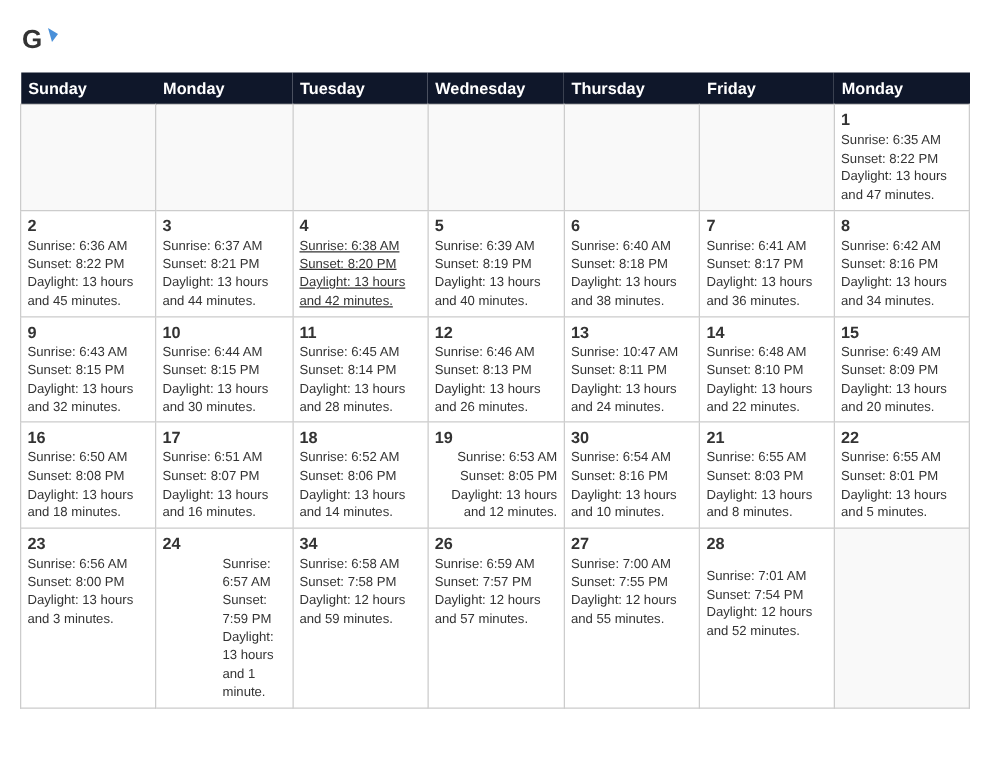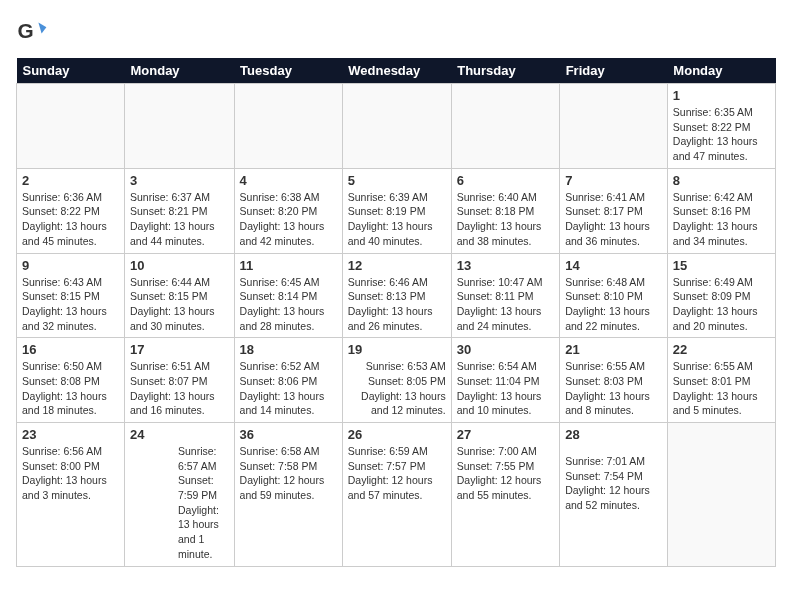--- a/index.html
+++ b/index.html
@@ -138,21 +138,21 @@
         </td>
         <td>
           <span class="day-num">3</span>
           <div class="day-info" style="white-space: pre-line;">Sunrise: 6:37 AM
 Sunset: 8:21 PM
 Daylight: 13 hours
 and 44 minutes.</div>
         </td>
         <td>
           <span class="day-num">4</span>
-          <div class="day-info" style="white-space: pre-line;">Sunrise: 6:38 AM
+          <div class="day-info" style="white-space: pre-line; text-decoration: underline;">Sunrise: 6:38 AM
 Sunset: 8:20 PM
 Daylight: 13 hours
 and 42 minutes.</div>
         </td>
         <td>
           <span class="day-num">5</span>
           <div class="day-info" style="white-space: pre-line;">Sunrise: 6:39 AM
 Sunset: 8:19 PM
 Daylight: 13 hours
 and 40 minutes.</div>
@@ -255,21 +255,21 @@
         <td>
           <span class="day-num">19</span>
           <div class="day-info" style="white-space: pre-line; text-align: right;">Sunrise: 6:53 AM
 Sunset: 8:05 PM
 Daylight: 13 hours
 and 12 minutes.</div>
         </td>
         <td>
           <span class="day-num">30</span>
           <div class="day-info" style="white-space: pre-line;">Sunrise: 6:54 AM
-Sunset: 11:04 PM
+Sunset: 8:16 PM
 Daylight: 13 hours
 and 10 minutes.</div>
         </td>
         <td>
           <span class="day-num">21</span>
           <div class="day-info" style="white-space: pre-line;">Sunrise: 6:55 AM
 Sunset: 8:03 PM
 Daylight: 13 hours
 and 8 minutes.</div>
         </td>
@@ -290,21 +290,21 @@
 and 3 minutes.</div>
         </td>
         <td>
           <span class="day-num">24</span>
           <div class="day-info" style="white-space: pre-line; margin-left: 48px;">Sunrise: 6:57 AM
 Sunset: 7:59 PM
 Daylight: 13 hours
 and 1 minute.</div>
         </td>
         <td>
-          <span class="day-num">36</span>
+          <span class="day-num">34</span>
           <div class="day-info" style="white-space: pre-line;">Sunrise: 6:58 AM
 Sunset: 7:58 PM
 Daylight: 12 hours
 and 59 minutes.</div>
         </td>
         <td>
           <span class="day-num">26</span>
           <div class="day-info" style="white-space: pre-line;">Sunrise: 6:59 AM
 Sunset: 7:57 PM
 Daylight: 12 hours

